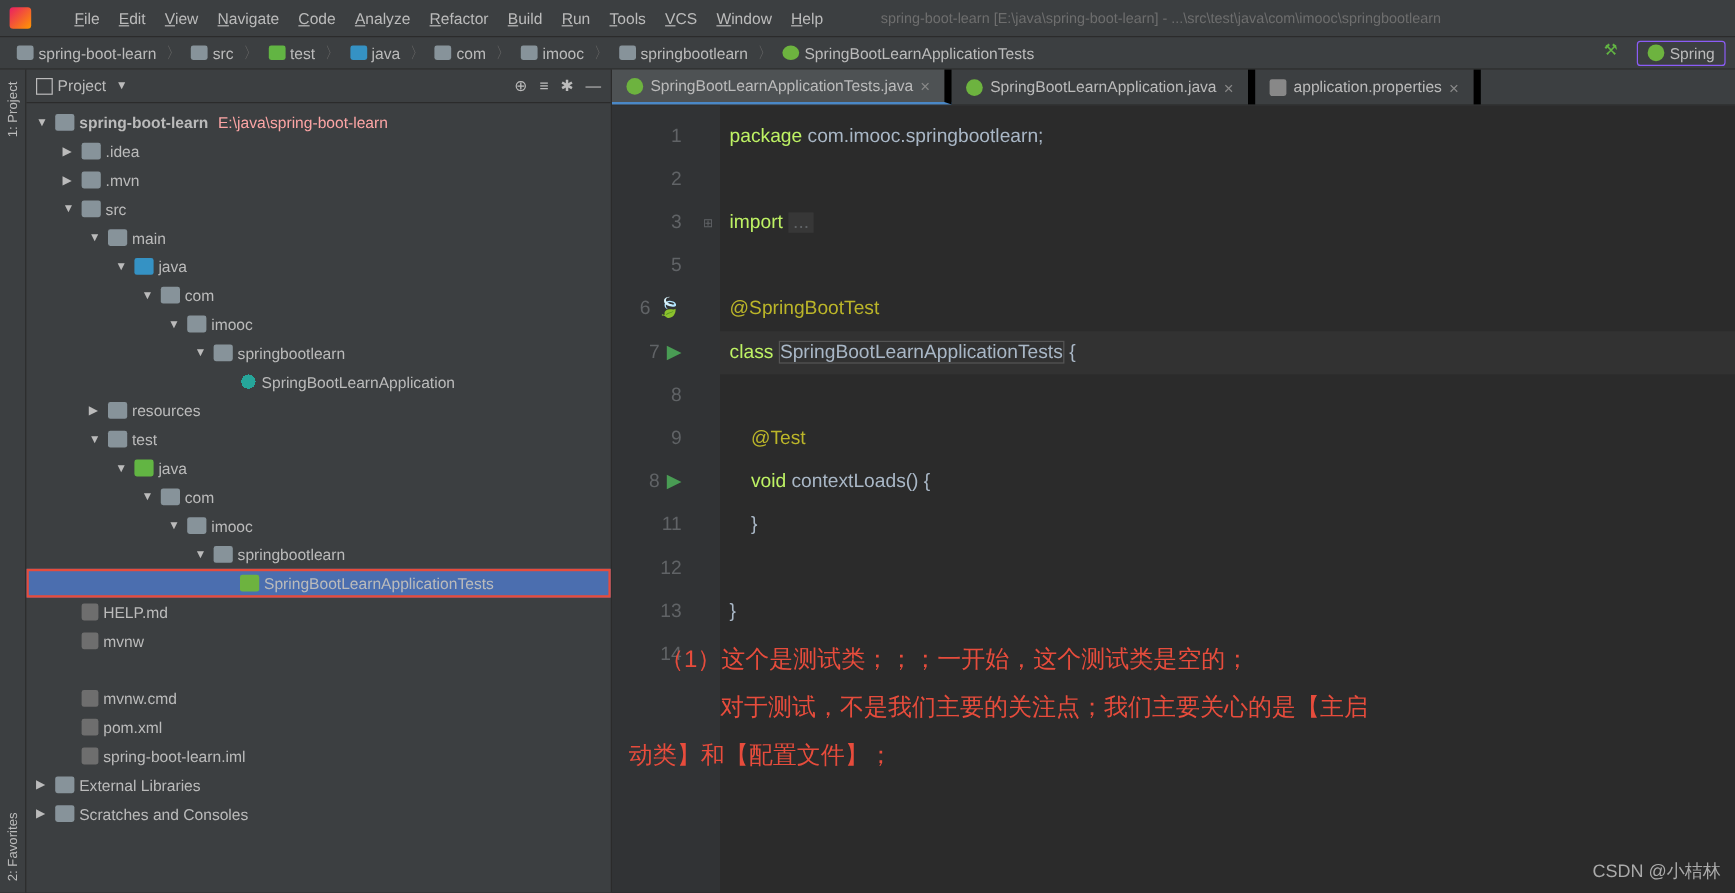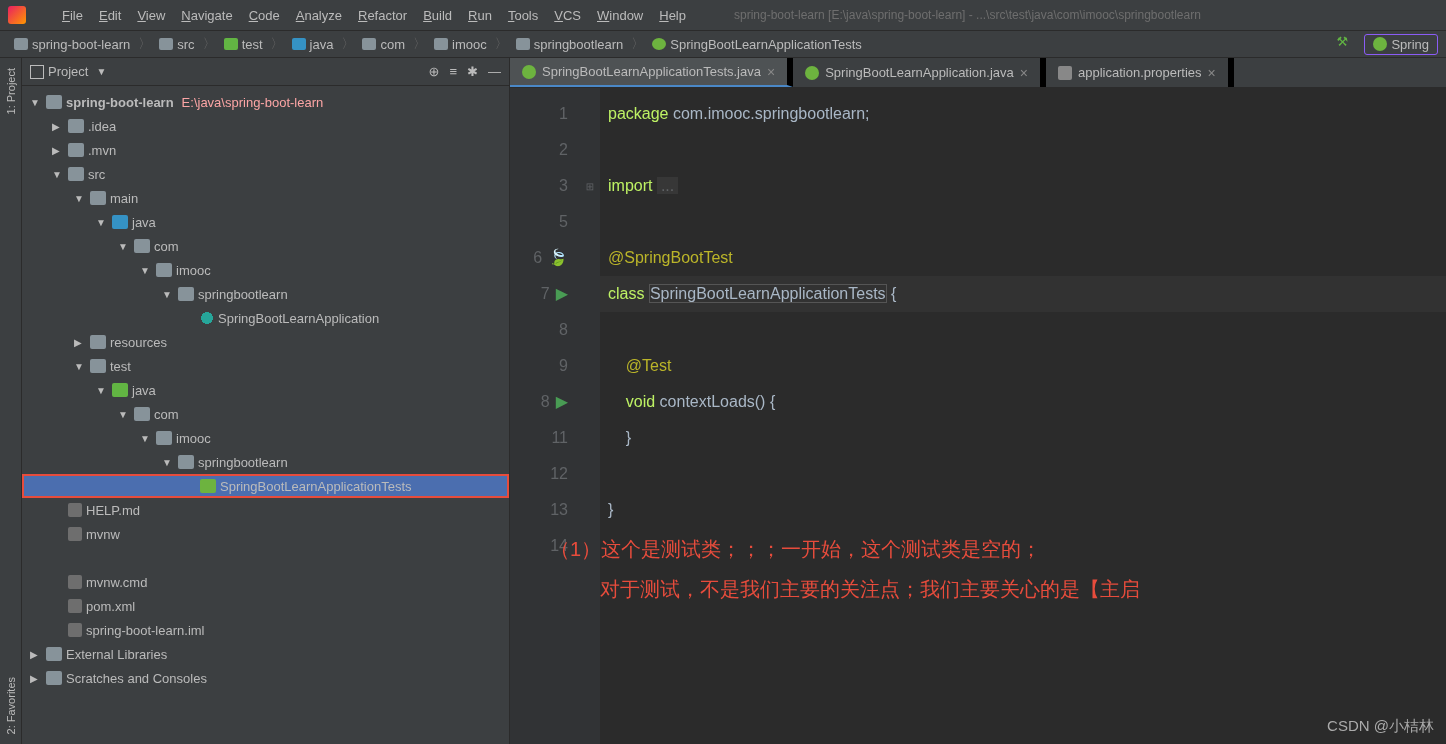--- a/index.html
+++ b/index.html
@@ -383,16 +383,17 @@
           <div class="code-line"></div>
           <div class="code-line">    <span class="ann">@Test</span></div>
           <div class="code-line">    <span class="kw">void</span> <span class="str">contextLoads() {</span></div>
           <div class="code-line">    <span class="str">}</span></div>
           <div class="code-line"></div>
           <div class="code-line"><span class="str">}</span></div>
           <div class="code-line"></div>
         </div>
       <div class="annotation-overlay" style="top:448px; left:40px">（1）这个是测试类；；；一开始，这个测试类是空的；</div>
       <div class="annotation-overlay" style="top:488px; left:90px">对于测试，不是我们主要的关注点；我们主要关心的是【主启</div>
+      <div class="annotation-overlay" style="top:528px; left:14px">动类】和【配置文件】；</div>
       <div class="watermark">CSDN @小桔林</div>
     </div>
   </div>
 </div>
 
 </body></html>

